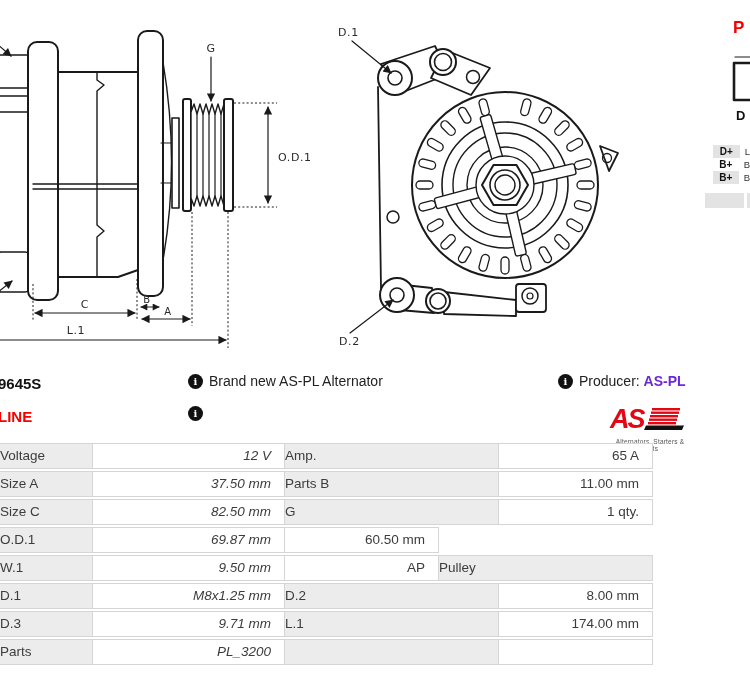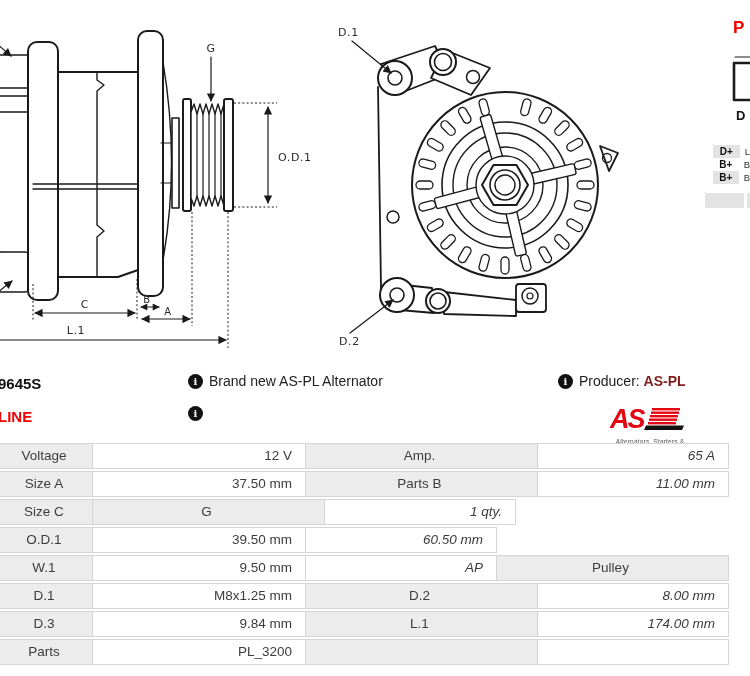--- a/index.html
+++ b/index.html
@@ -16,34 +16,34 @@
   svg text{font-family:"DejaVu Sans",sans-serif;fill:#2a2a2a;}
   svg text.dim{font-size:11px;letter-spacing:.6px;}
   
   .abs{position:absolute;}
   .code{font-weight:bold;font-size:15px;color:#111;white-space:nowrap;}
   .redline{font-weight:bold;font-size:15px;color:#f40000;white-space:nowrap;}
   .inforow{display:flex;align-items:center;gap:6px;white-space:nowrap;font-size:14px;color:#222;}
   .iicon{display:inline-flex;align-items:center;justify-content:center;width:15px;height:15px;
          border-radius:50%;background:#111;color:#fff;font-size:10px;font-weight:bold;
          font-family:"DejaVu Serif",serif;flex:0 0 15px;}
-  .bold{font-weight:bold;color:#7f1d1d;}
+  .bold{font-weight:bold;color:#6d28d9;}
   
   .logo-tag{font-size:6.5px;color:#555;text-align:center;width:84px;letter-spacing:.2px;}
   
   .spec{position:absolute;left:0;top:443px;width:750px;}
   .srow{display:flex;height:26px;margin-bottom:2px;}
   .cell{box-sizing:border-box;border:1px solid #d5d5d5;line-height:24px;font-size:13.5px;color:#3c3c3c;
         overflow:hidden;}
-  .lab{background:#ececec;text-align:center;padding-right:4px;}
+  .lab{background:#ececec;text-align:left;padding-right:4px;}
   .val{background:#fff;text-align:right;padding-right:13px;}
   .c1{width:93px;border-left:none;}
-  .c2{width:214px;margin-left:-1px;}
-  .c3{width:233px;margin-left:-1px;}
-  .c4{width:192px;margin-left:-1px;font-style:italic;}
+  .c2{width:193px;margin-left:-1px;font-style:italic;}
+  .c3{width:215px;margin-left:-1px;}
+  .c4{width:155px;margin-left:-1px;}
   
   .plug-title{font-weight:bold;font-size:17px;color:#f40000;}
   .plug-pin{font-weight:bold;font-size:13px;color:#111;}
   .pin-row{display:flex;height:13px;align-items:center;}
   .pin-cell{box-sizing:border-box;width:28px;height:13px;text-align:center;font-size:10px;
             font-weight:bold;color:#111;line-height:13px;}
   .pin-gray{background:#e3e3e3;}
   .pin-desc{font-size:9.5px;color:#333;padding-left:5px;line-height:13px;}
   .gray-blk{background:#e3e3e3;}
 </style>
@@ -245,43 +245,44 @@
       <div class="cell val c4">65 A</div>
     </div>
     <div class="srow">
       <div class="cell lab c1">Size A</div>
       <div class="cell val c2">37.50 mm</div>
       <div class="cell lab c3">Parts B</div>
       <div class="cell val c4">11.00 mm</div>
     </div>
     <div class="srow">
       <div class="cell lab c1">Size C</div>
+      <div class="cell val c2">82.50 mm</div>
       <div class="cell lab c3">G</div>
       <div class="cell val c4">1 qty.</div>
     </div>
     <div class="srow">
       <div class="cell lab c1">O.D.1</div>
-      <div class="cell val c2">39.50 mm</div>
+      <div class="cell val c2">69.87 mm</div>
       <div class="cell val c4">60.50 mm</div>
     </div>
     <div class="srow">
       <div class="cell lab c1">W.1</div>
       <div class="cell val c2">9.50 mm</div>
       <div class="cell val c4">AP</div>
       <div class="cell lab c3">Pulley</div>
     </div>
     <div class="srow">
       <div class="cell lab c1">D.1</div>
       <div class="cell val c2">M8x1.25 mm</div>
       <div class="cell lab c3">D.2</div>
       <div class="cell val c4">8.00 mm</div>
     </div>
     <div class="srow">
       <div class="cell lab c1">D.3</div>
-      <div class="cell val c2">9.84 mm</div>
+      <div class="cell val c2">9.71 mm</div>
       <div class="cell lab c3">L.1</div>
       <div class="cell val c4">174.00 mm</div>
     </div>
     <div class="srow">
       <div class="cell lab c1">Parts</div>
       <div class="cell val c2">PL_3200</div>
       <div class="cell lab c3"></div>
       <div class="cell val c4"></div>
     </div>
   </div>

